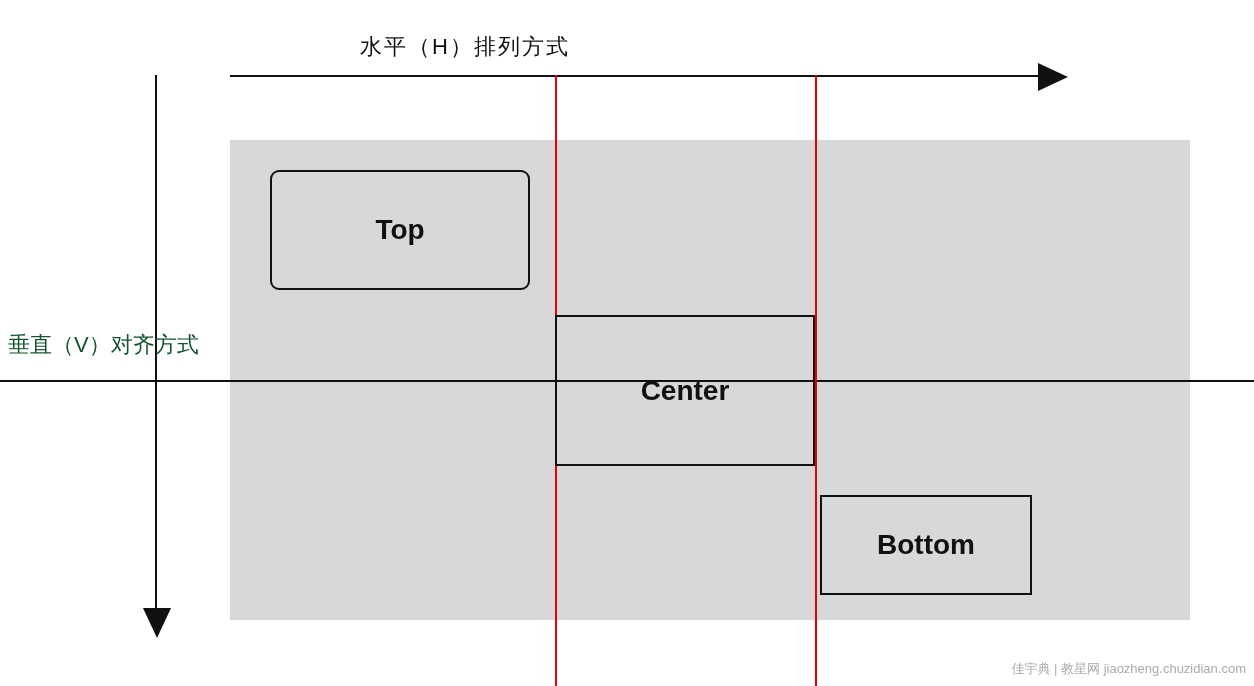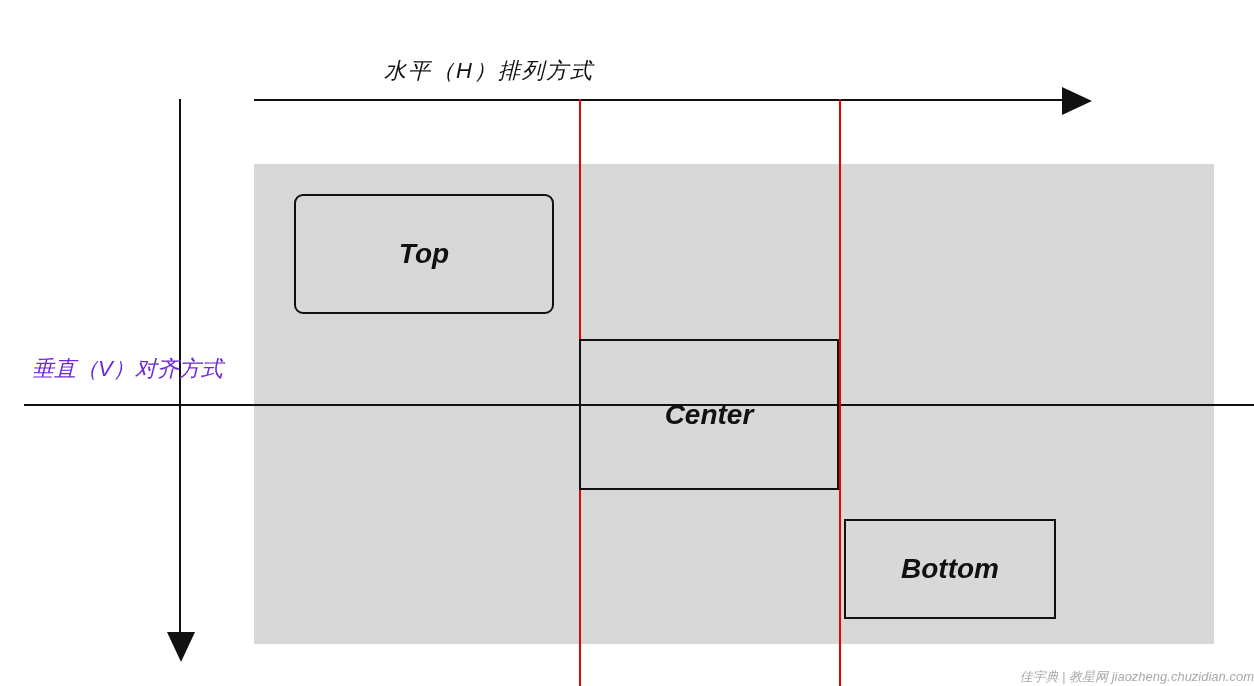--- a/index.html
+++ b/index.html
@@ -1,15 +1,15 @@
 <!DOCTYPE html>
 <html><head>
   <meta charset="utf-8">
   <style>
-    * { margin: 8px; padding: 0; box-sizing: border-box; font-style: italic; }
+    * { margin: 0; padding: 0; box-sizing: border-box; }
     body {
       width: 1254px;
       height: 686px;
       background: #fff;
       font-family: "SimHei", "STHeiti", "Microsoft YaHei", sans-serif;
       position: relative;
       overflow: hidden;
     }
 
     
@@ -41,21 +41,21 @@
       border-top: 14px solid transparent;
       border-bottom: 14px solid transparent;
     }
 
     
     .v-label {
       position: absolute;
       top: 330px;
       left: 8px;
       font-size: 22px;
-      color: #6d28d9;
+      color: #14532d;
       white-space: nowrap;
       writing-mode: horizontal-tb;
     }
 
     
     .v-arrow {
       position: absolute;
       top: 75px;
       left: 155px;
       width: 0;

